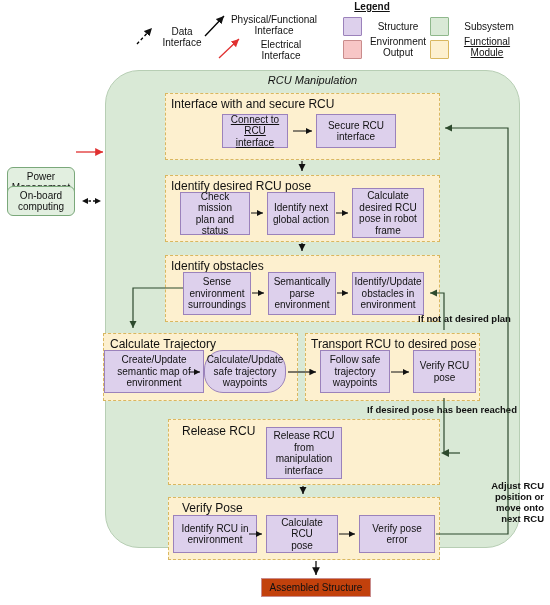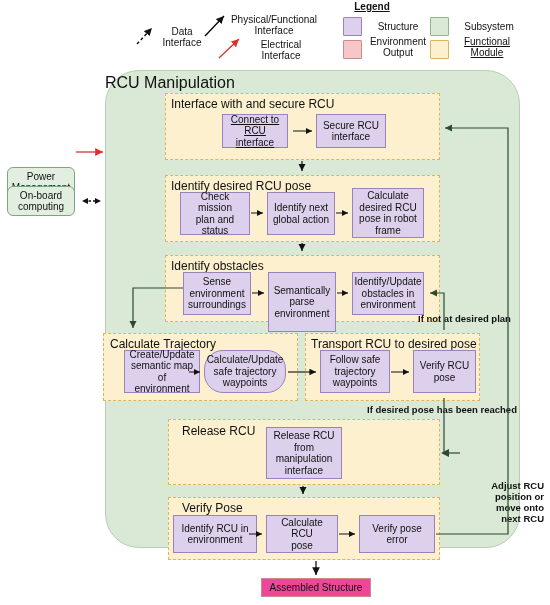--- a/index.html
+++ b/index.html
@@ -33,21 +33,21 @@
   }
 
   
   .subsystem{
     position:absolute;left:105px;top:70px;width:415px;height:478px;
     background:#d9e9d6;border:1px solid #b7ceb4;border-radius:34px;
     box-sizing:border-box;
   }
   .subsystem-title{
     position:absolute;left:105px;top:74px;width:415px;
-    font-size:16px;
+    text-align:center;font-size:11px;font-style:italic;
   }
 
   
   .fmod{
     position:absolute;
     background:#fdf0cf;border:1px dashed #d9b760;
     box-sizing:border-box;
   }
   .fmod-title{
     position:absolute;font-size:12px;white-space:nowrap;
@@ -58,21 +58,21 @@
     position:absolute;
     background:#ddd0ec;border:1px solid #9b82bb;
     font-size:10px;line-height:11.5px;text-align:center;
     display:flex;align-items:center;justify-content:center;
     box-sizing:border-box;padding:0 2px;
   }
 
   
   .envout{
     position:absolute;
-    background:#ec4899;border:1px solid #c98c8c;
+    background:#c2410c;border:1px solid #c98c8c;
     font-size:10px;text-align:center;
     display:flex;align-items:center;justify-content:center;
     box-sizing:border-box;
   }
 
   
   .cond{
     position:absolute;font-size:9.5px;font-weight:bold;line-height:11px;
     white-space:nowrap;
   }
@@ -127,51 +127,51 @@
   </div>
 
   <div class="subsystem"></div>
   <div class="subsystem-title">RCU Manipulation</div>
 
   <div class="fmod" style="left:165px;top:93px;width:275px;height:67px;"></div>
   <div class="fmod-title" style="left:171px;top:97px;">Interface with and secure RCU</div>
   <div class="fn" style="left:222px;top:114px;width:66px;height:34px;text-decoration:underline;">
     <span class="ml">Connect to RCU<br>interface</span>
   </div>
-  <div class="fn" style="left:316px;top:114px;width:70px;height:34px;justify-content:center;">
+  <div class="fn" style="left:316px;top:114px;width:80px;height:34px;justify-content:center;">
     <span class="ml">Secure RCU<br>interface</span>
   </div>
 
   <div class="fmod" style="left:165px;top:175px;width:275px;height:67px;"></div>
   <div class="fmod-title" style="left:171px;top:179px;">Identify desired RCU pose</div>
   <div class="fn" style="left:180px;top:192px;width:70px;height:43px;">
     <span class="ml">Check mission<br>plan and status</span>
   </div>
   <div class="fn" style="left:267px;top:192px;width:68px;height:43px;">
     <span class="ml">Identify next<br>global action</span>
   </div>
   <div class="fn" style="left:352px;top:188px;width:72px;height:50px;">
     <span class="ml">Calculate<br>desired RCU<br>pose in robot<br>frame</span>
   </div>
 
   <div class="fmod" style="left:165px;top:255px;width:275px;height:67px;"></div>
   <div class="fmod-title" style="left:171px;top:259px;">Identify obstacles</div>
   <div class="fn" style="left:183px;top:272px;width:68px;height:43px;align-items:center;">
     <span class="ml">Sense<br>environment<br>surroundings</span>
   </div>
-  <div class="fn" style="left:268px;top:272px;width:68px;height:60px;">
+  <div class="fn" style="left:268px;top:272px;width:68px;height:43px;">
     <span class="ml">Semantically<br>parse<br>environment</span>
   </div>
   <div class="fn" style="left:352px;top:272px;width:72px;height:43px;">
     <span class="ml">Identify/Update<br>obstacles in<br>environment</span>
   </div>
 
   <div class="fmod" style="left:103px;top:333px;width:195px;height:68px;"></div>
   <div class="fmod-title" style="left:110px;top:337px;">Calculate Trajectory</div>
-  <div class="fn" style="left:124px;top:350px;width:76px;height:43px;">
+  <div class="fn" style="left:104px;top:350px;width:100px;height:43px;">
     <span class="ml">Create/Update<br>semantic map of<br>environment</span>
   </div>
   <div class="fn" style="left:204px;top:350px;width:82px;height:43px;border-radius:19px;">
     <span class="ml">Calculate/Update<br>safe trajectory<br>waypoints</span>
   </div>
 
   <div class="fmod" style="left:305px;top:333px;width:175px;height:68px;"></div>
   <div class="fmod-title" style="left:311px;top:337px;">Transport RCU to desired pose</div>
   <div class="fn" style="left:320px;top:350px;width:70px;height:43px;">
     <span class="ml">Follow safe<br>trajectory<br>waypoints</span>

